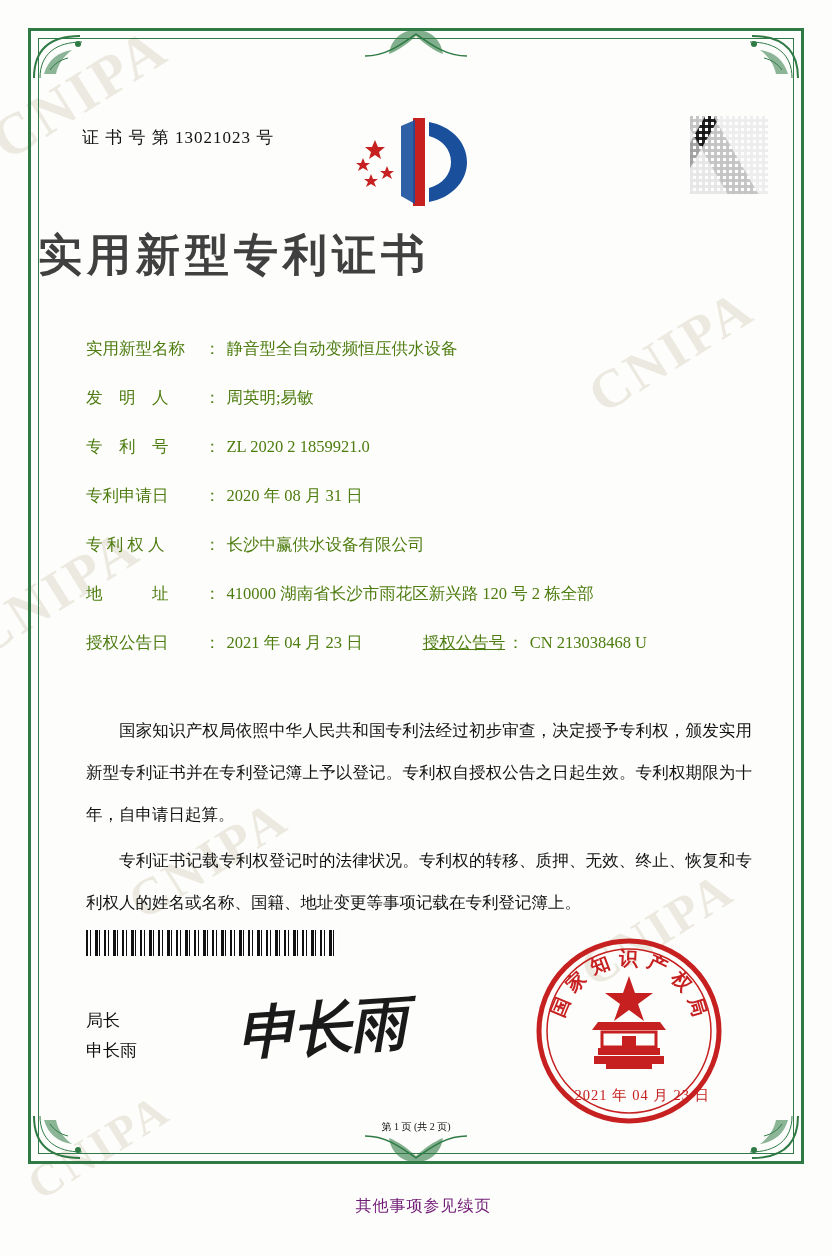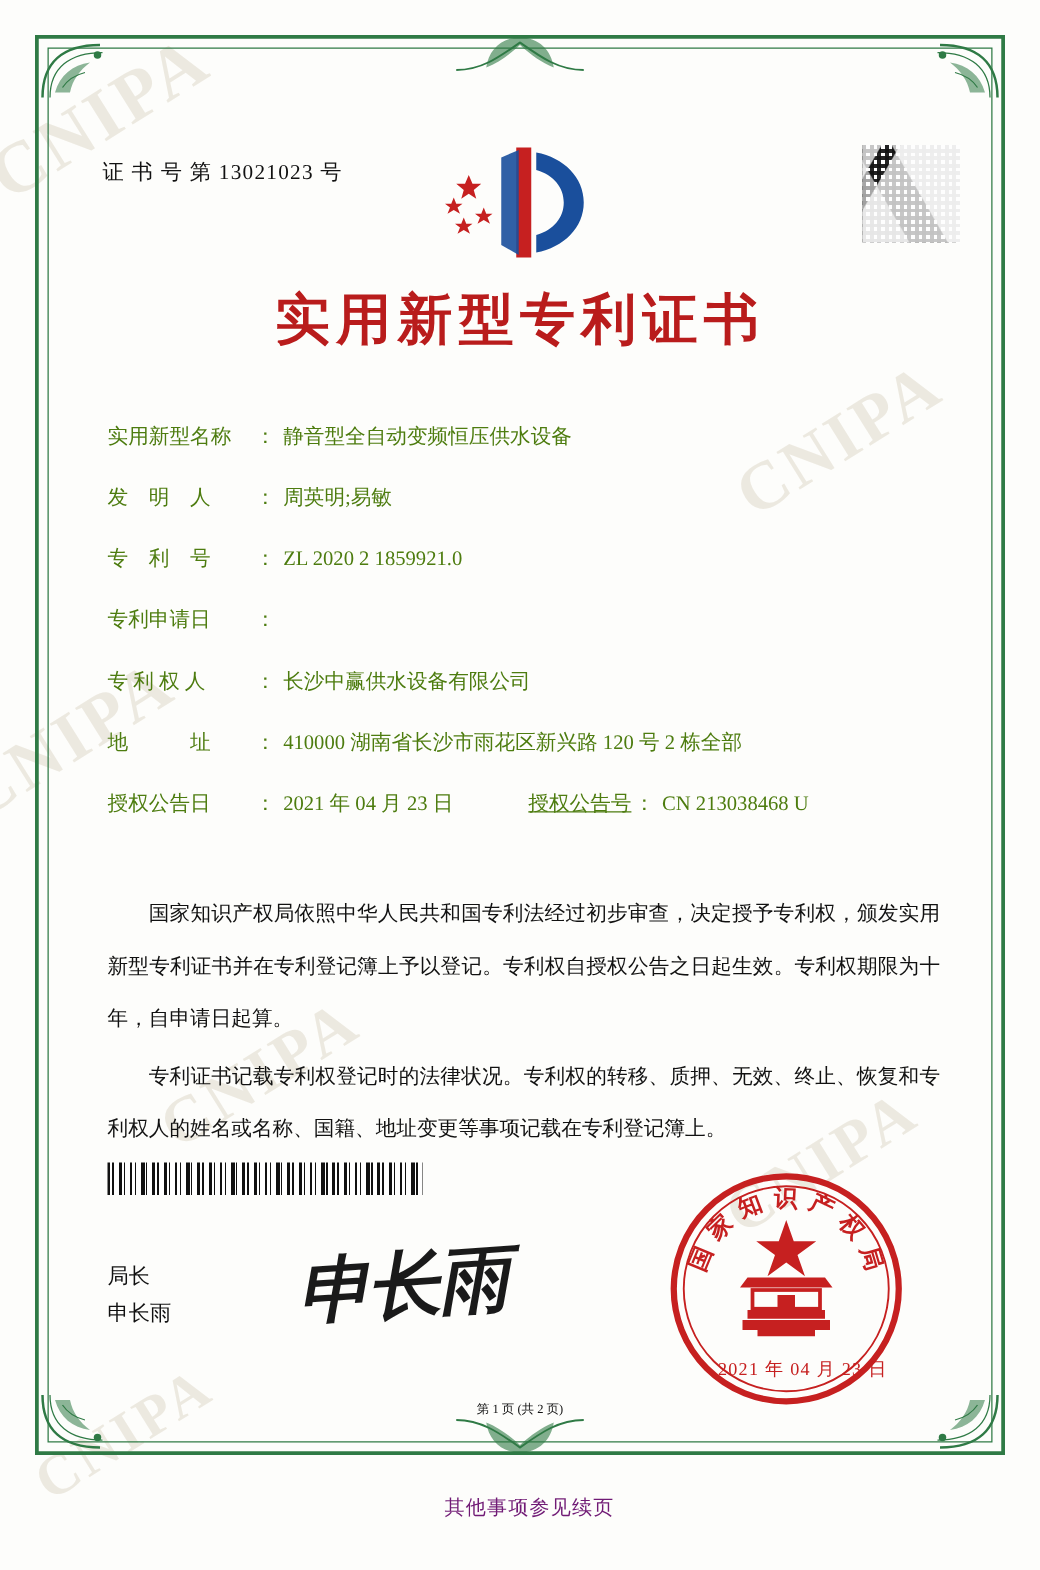--- a/index.html
+++ b/index.html
@@ -106,25 +106,24 @@
     position: absolute;
     left: 50%; top: 78px;
     transform: translateX(-50%);
     width: 150px; height: 92px;
   }
   .logo svg { width: 100%; height: 100%; display: block; }
 
   .title {
     position: absolute;
     left: 0; right: 0; top: 188px;
-    text-align: center;
     font-size: 44px;
     font-weight: bold;
     letter-spacing: 5px;
-    color: #b91c1c;
+    color: #404040;
     font-family: "Liberation Serif", "DejaVu Serif", serif;
   }
 
   .fields {
     position: absolute;
     left: 48px; right: 40px; top: 300px;
     font-size: 16.5px;
     color: #4d7c0f;
   }
   .field-row {
@@ -319,20 +318,21 @@
 
       <div class="field-row">
         <span class="f-label">专　利　号</span>
         <span class="f-colon">：</span>
         <span class="f-value">ZL 2020 2 1859921.0</span>
       </div>
 
       <div class="field-row">
         <span class="f-label">专利申请日</span>
         <span class="f-colon">：</span>
+        <span class="f-value">2020 年 08 月 31 日</span>
       </div>
 
       <div class="field-row">
         <span class="f-label">专 利 权 人</span>
         <span class="f-colon">：</span>
         <span class="f-value">长沙中赢供水设备有限公司</span>
       </div>
 
       <div class="field-row">
         <span class="f-label">地　　　址</span>

